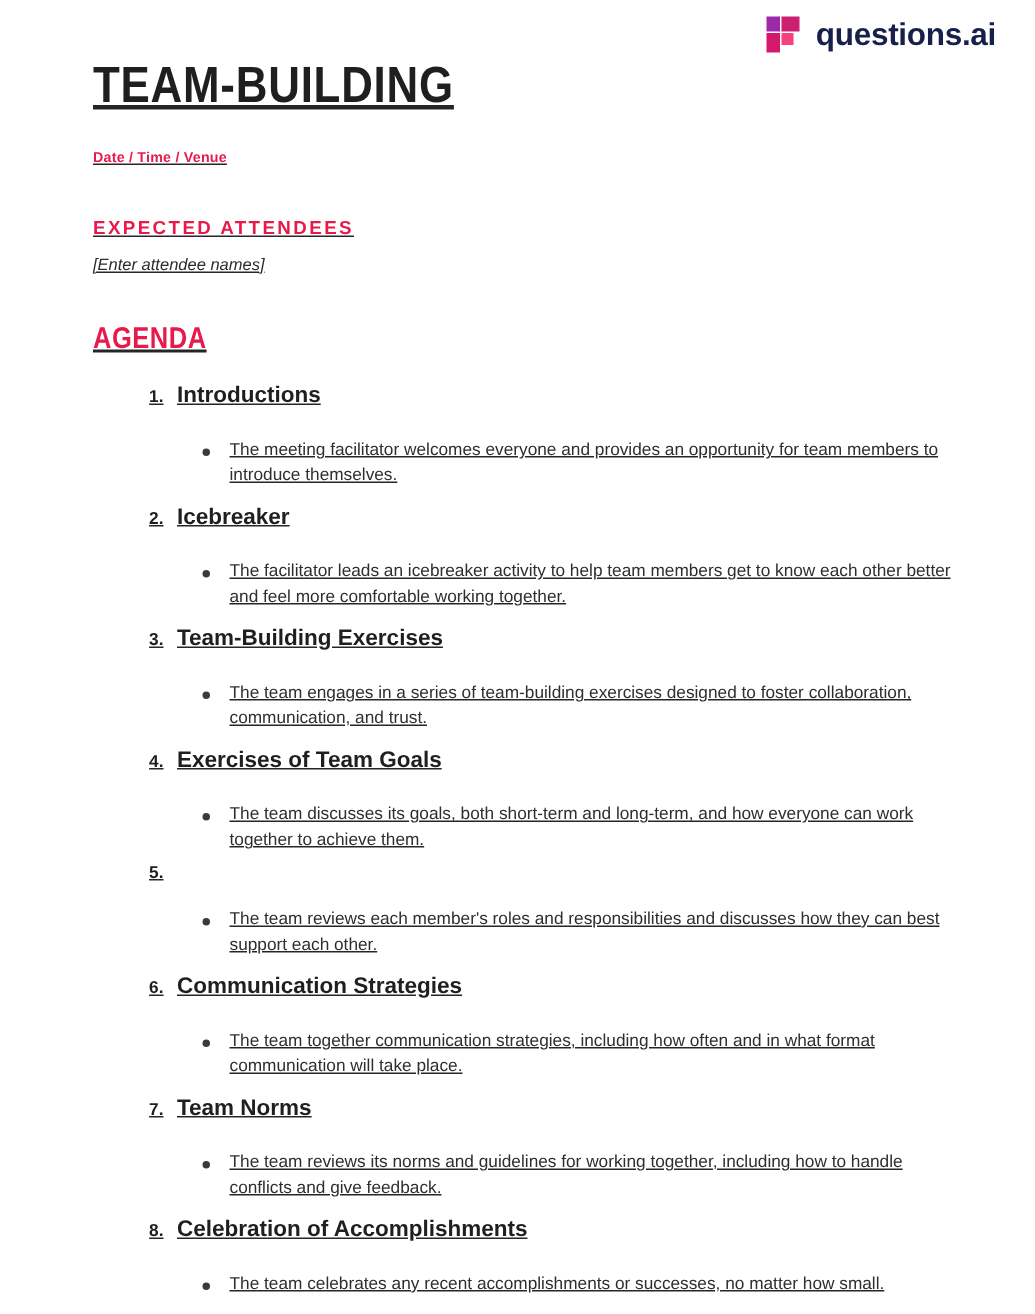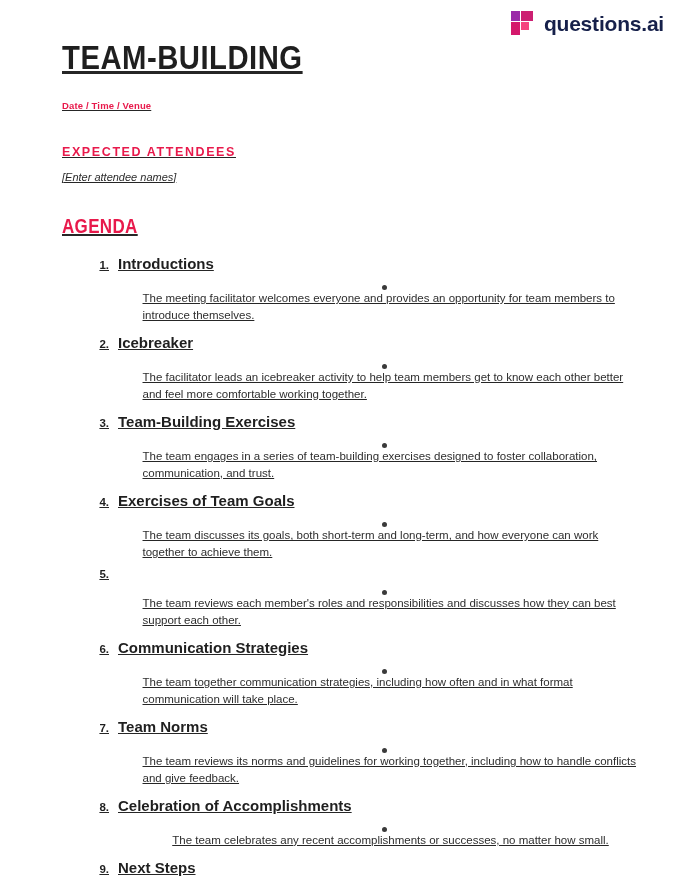--- a/index.html
+++ b/index.html
@@ -118,25 +118,24 @@
   }
   .agenda-name {
     margin-left: 9px;
     font-size: 15px;
     font-weight: 700;
     color: #1f1f1f;
     line-height: 1.55;
   }
   .agenda-sub {
     display: flex;
-    align-items: center;
+    align-items: flex-start;
     padding-left: 73px;
-    margin-top: 3px;
+    margin-top: 17px;
     margin-bottom: 7px;
-    flex-direction: column;
   }
   .agenda-dot {
     flex: 0 0 auto;
     width: 5px; height: 5px;
     border-radius: 50%;
     background: #3a3a3a;
     margin-top: 7px;
     margin-right: 13px;
   }
   .agenda-desc {

